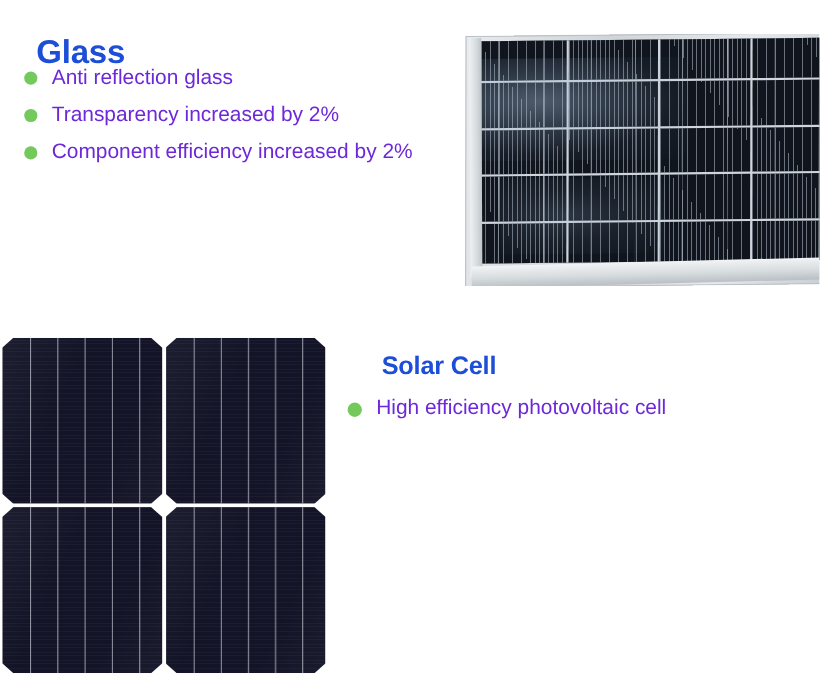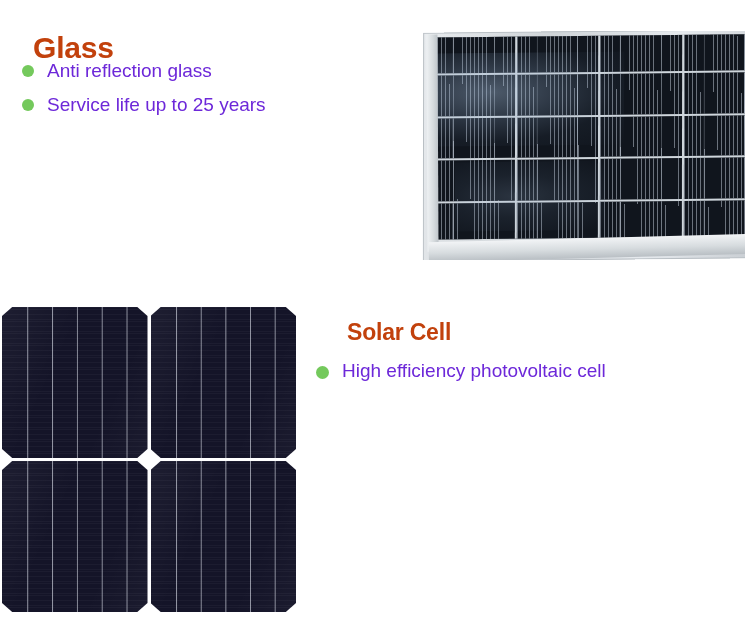--- a/index.html
+++ b/index.html
@@ -13,21 +13,21 @@
     position: relative;
     overflow: hidden;
     font-family: "Liberation Sans", "DejaVu Sans", sans-serif;
     color: #231f20;
   }
 
   
   .section-heading {
     position: absolute;
     font-weight: bold;
-    color: #c2410c;
+    color: #1d4ed8;
     letter-spacing: -0.2px;
     white-space: nowrap;
   }
   #glass-heading  { left: 33px;  top: 6px;   font-size: 30px; }
   #cell-heading   { left: 347px; top: 300px; font-size: 23px; }
 
   .feature-list {
     position: absolute;
     list-style: none;
     margin: 0;
@@ -245,21 +245,25 @@
 
 <h2 class="section-heading" id="glass-heading">Glass</h2>
 
 <ul class="feature-list" id="glass-list">
   <li class="feature-item">
     <span class="bullet-dot" style="background: rgb(116, 201, 92);"></span>
     <span class="feature-text">Anti reflection glass</span>
   </li>
   <li class="feature-item">
     <span class="bullet-dot" style="background: rgb(116, 201, 92);"></span>
-    <span class="feature-text">Service life up to 25 years</span>
+    <span class="feature-text">Transparency increased by 2%</span>
+  </li>
+  <li class="feature-item">
+    <span class="bullet-dot" style="background: rgb(116, 201, 92);"></span>
+    <span class="feature-text">Component efficiency increased by 2%</span>
   </li>
 </ul>
 
 <div id="panel-photo">
   <div class="frame">
     <div class="laminate">
       <div class="cell-grid">
         <div class="cell"></div>
         <div class="cell"></div>
         <div class="cell"></div>

